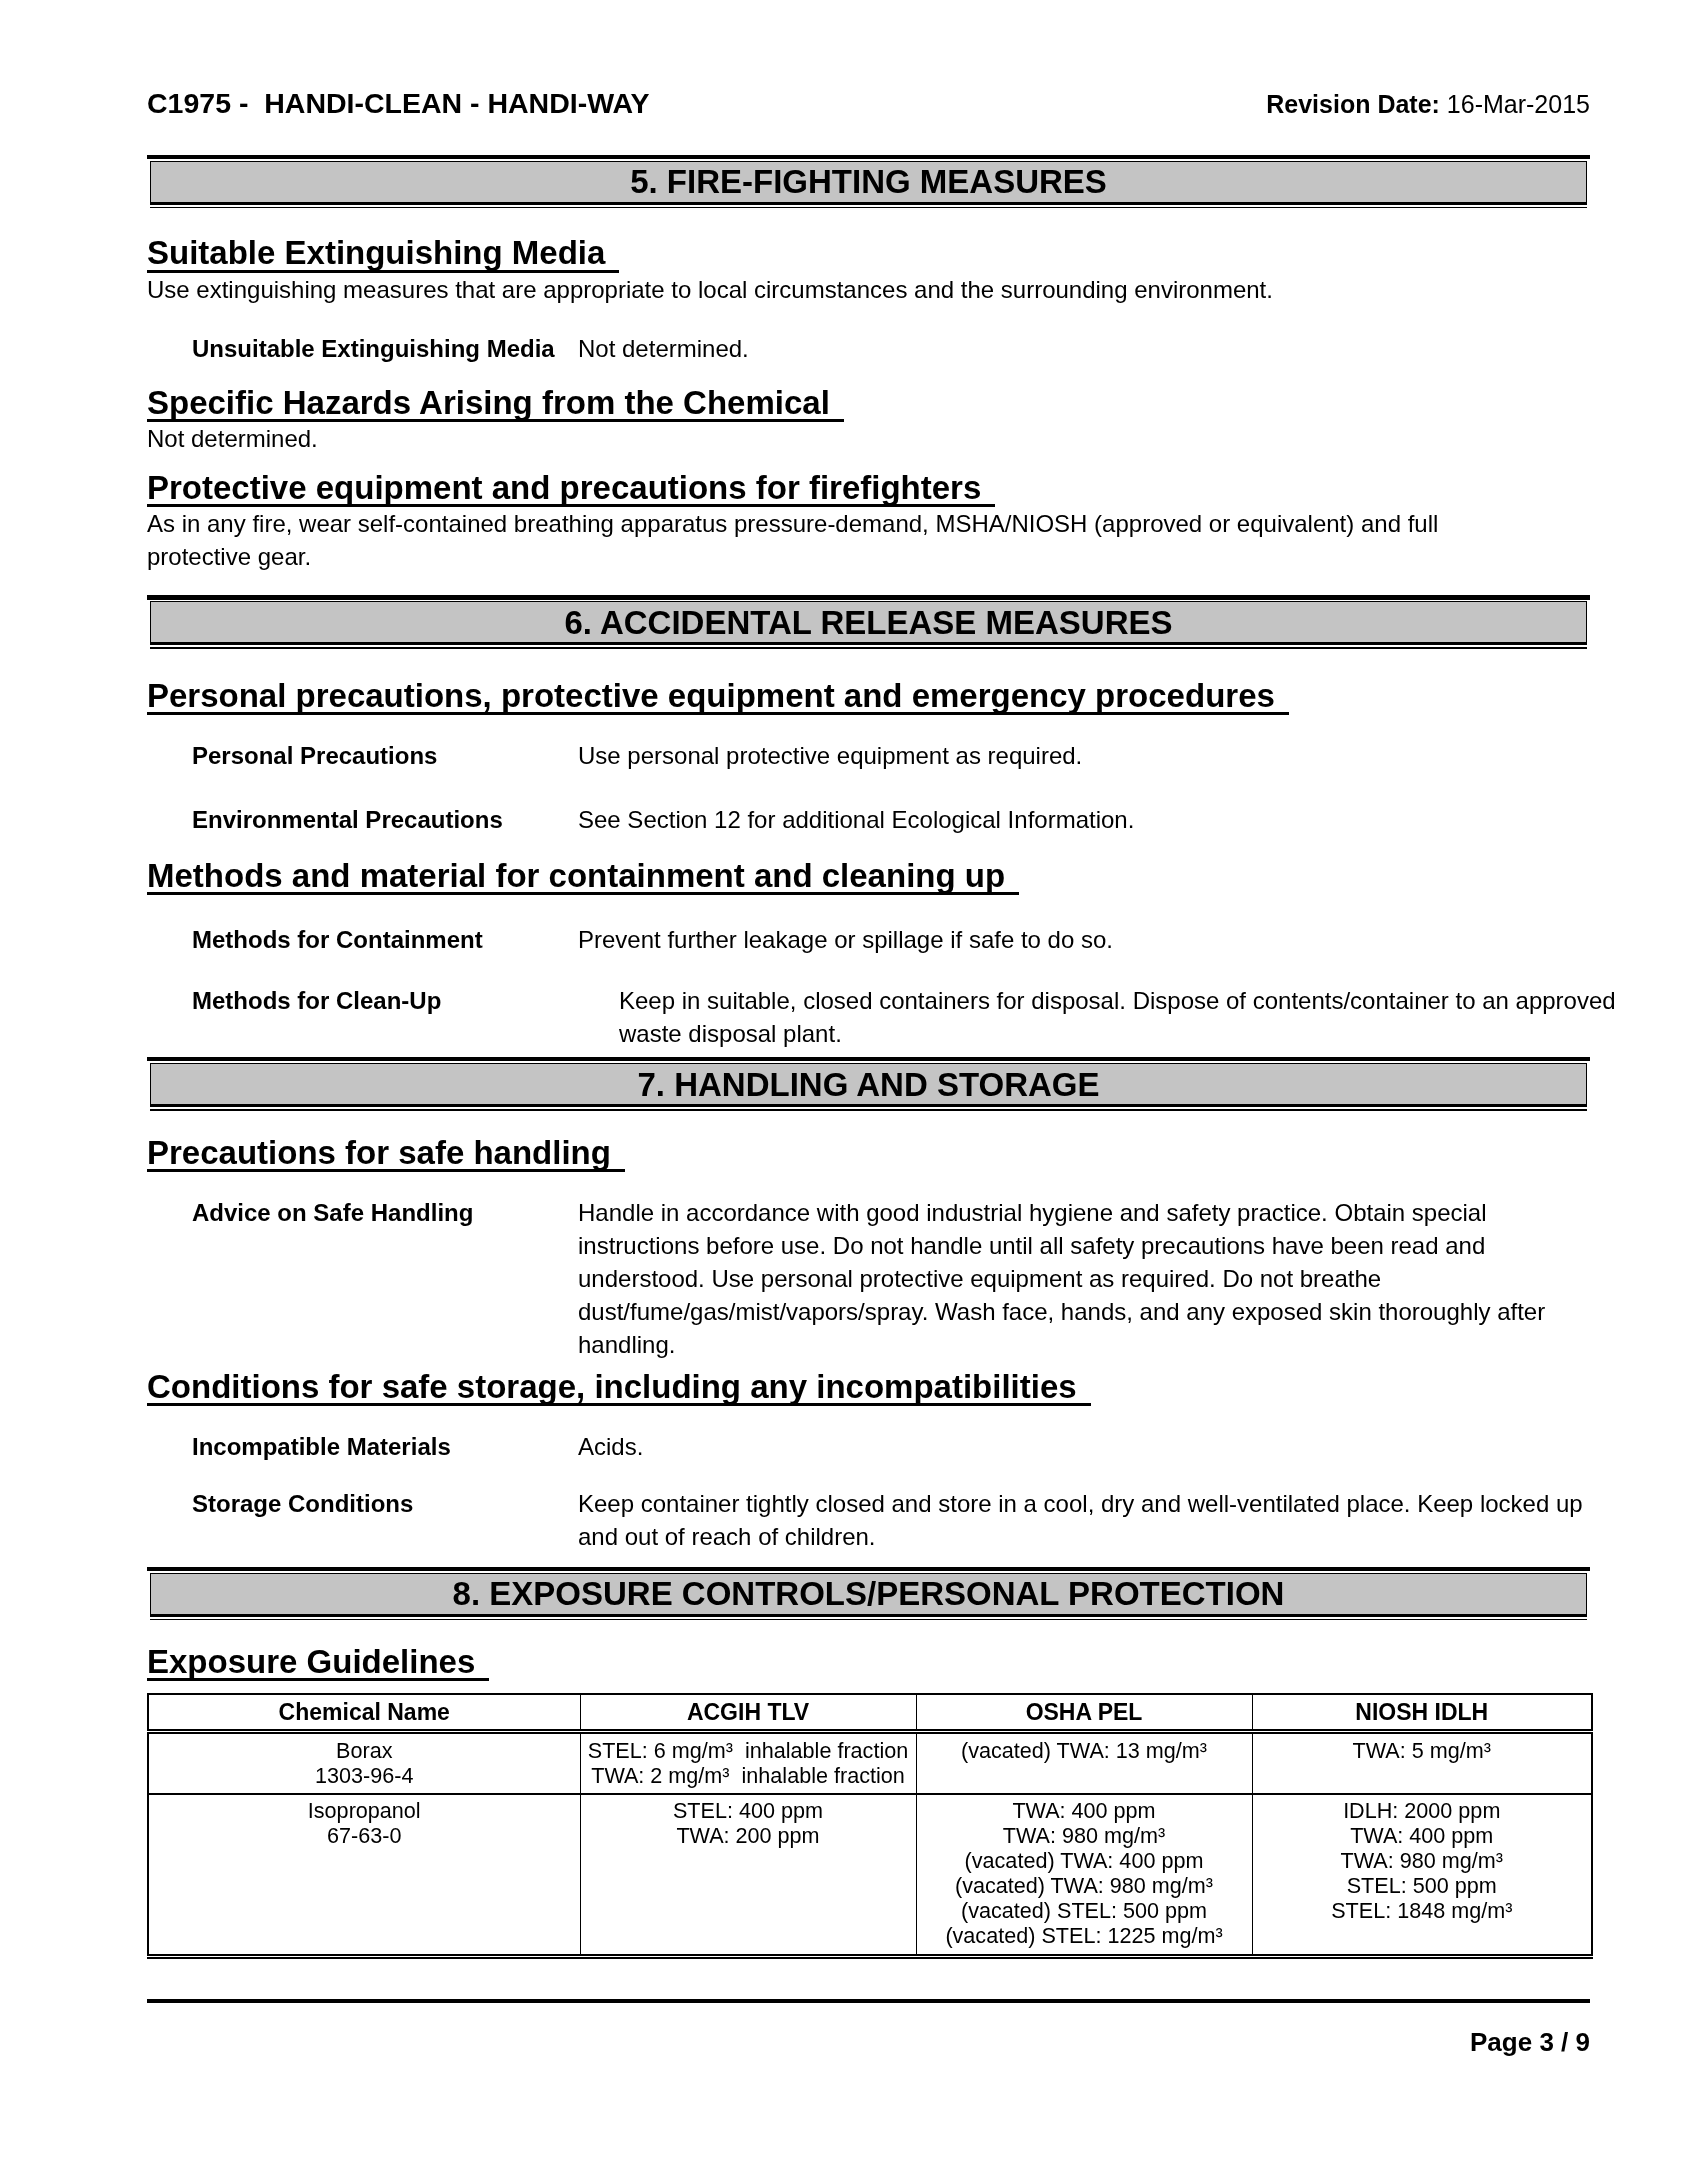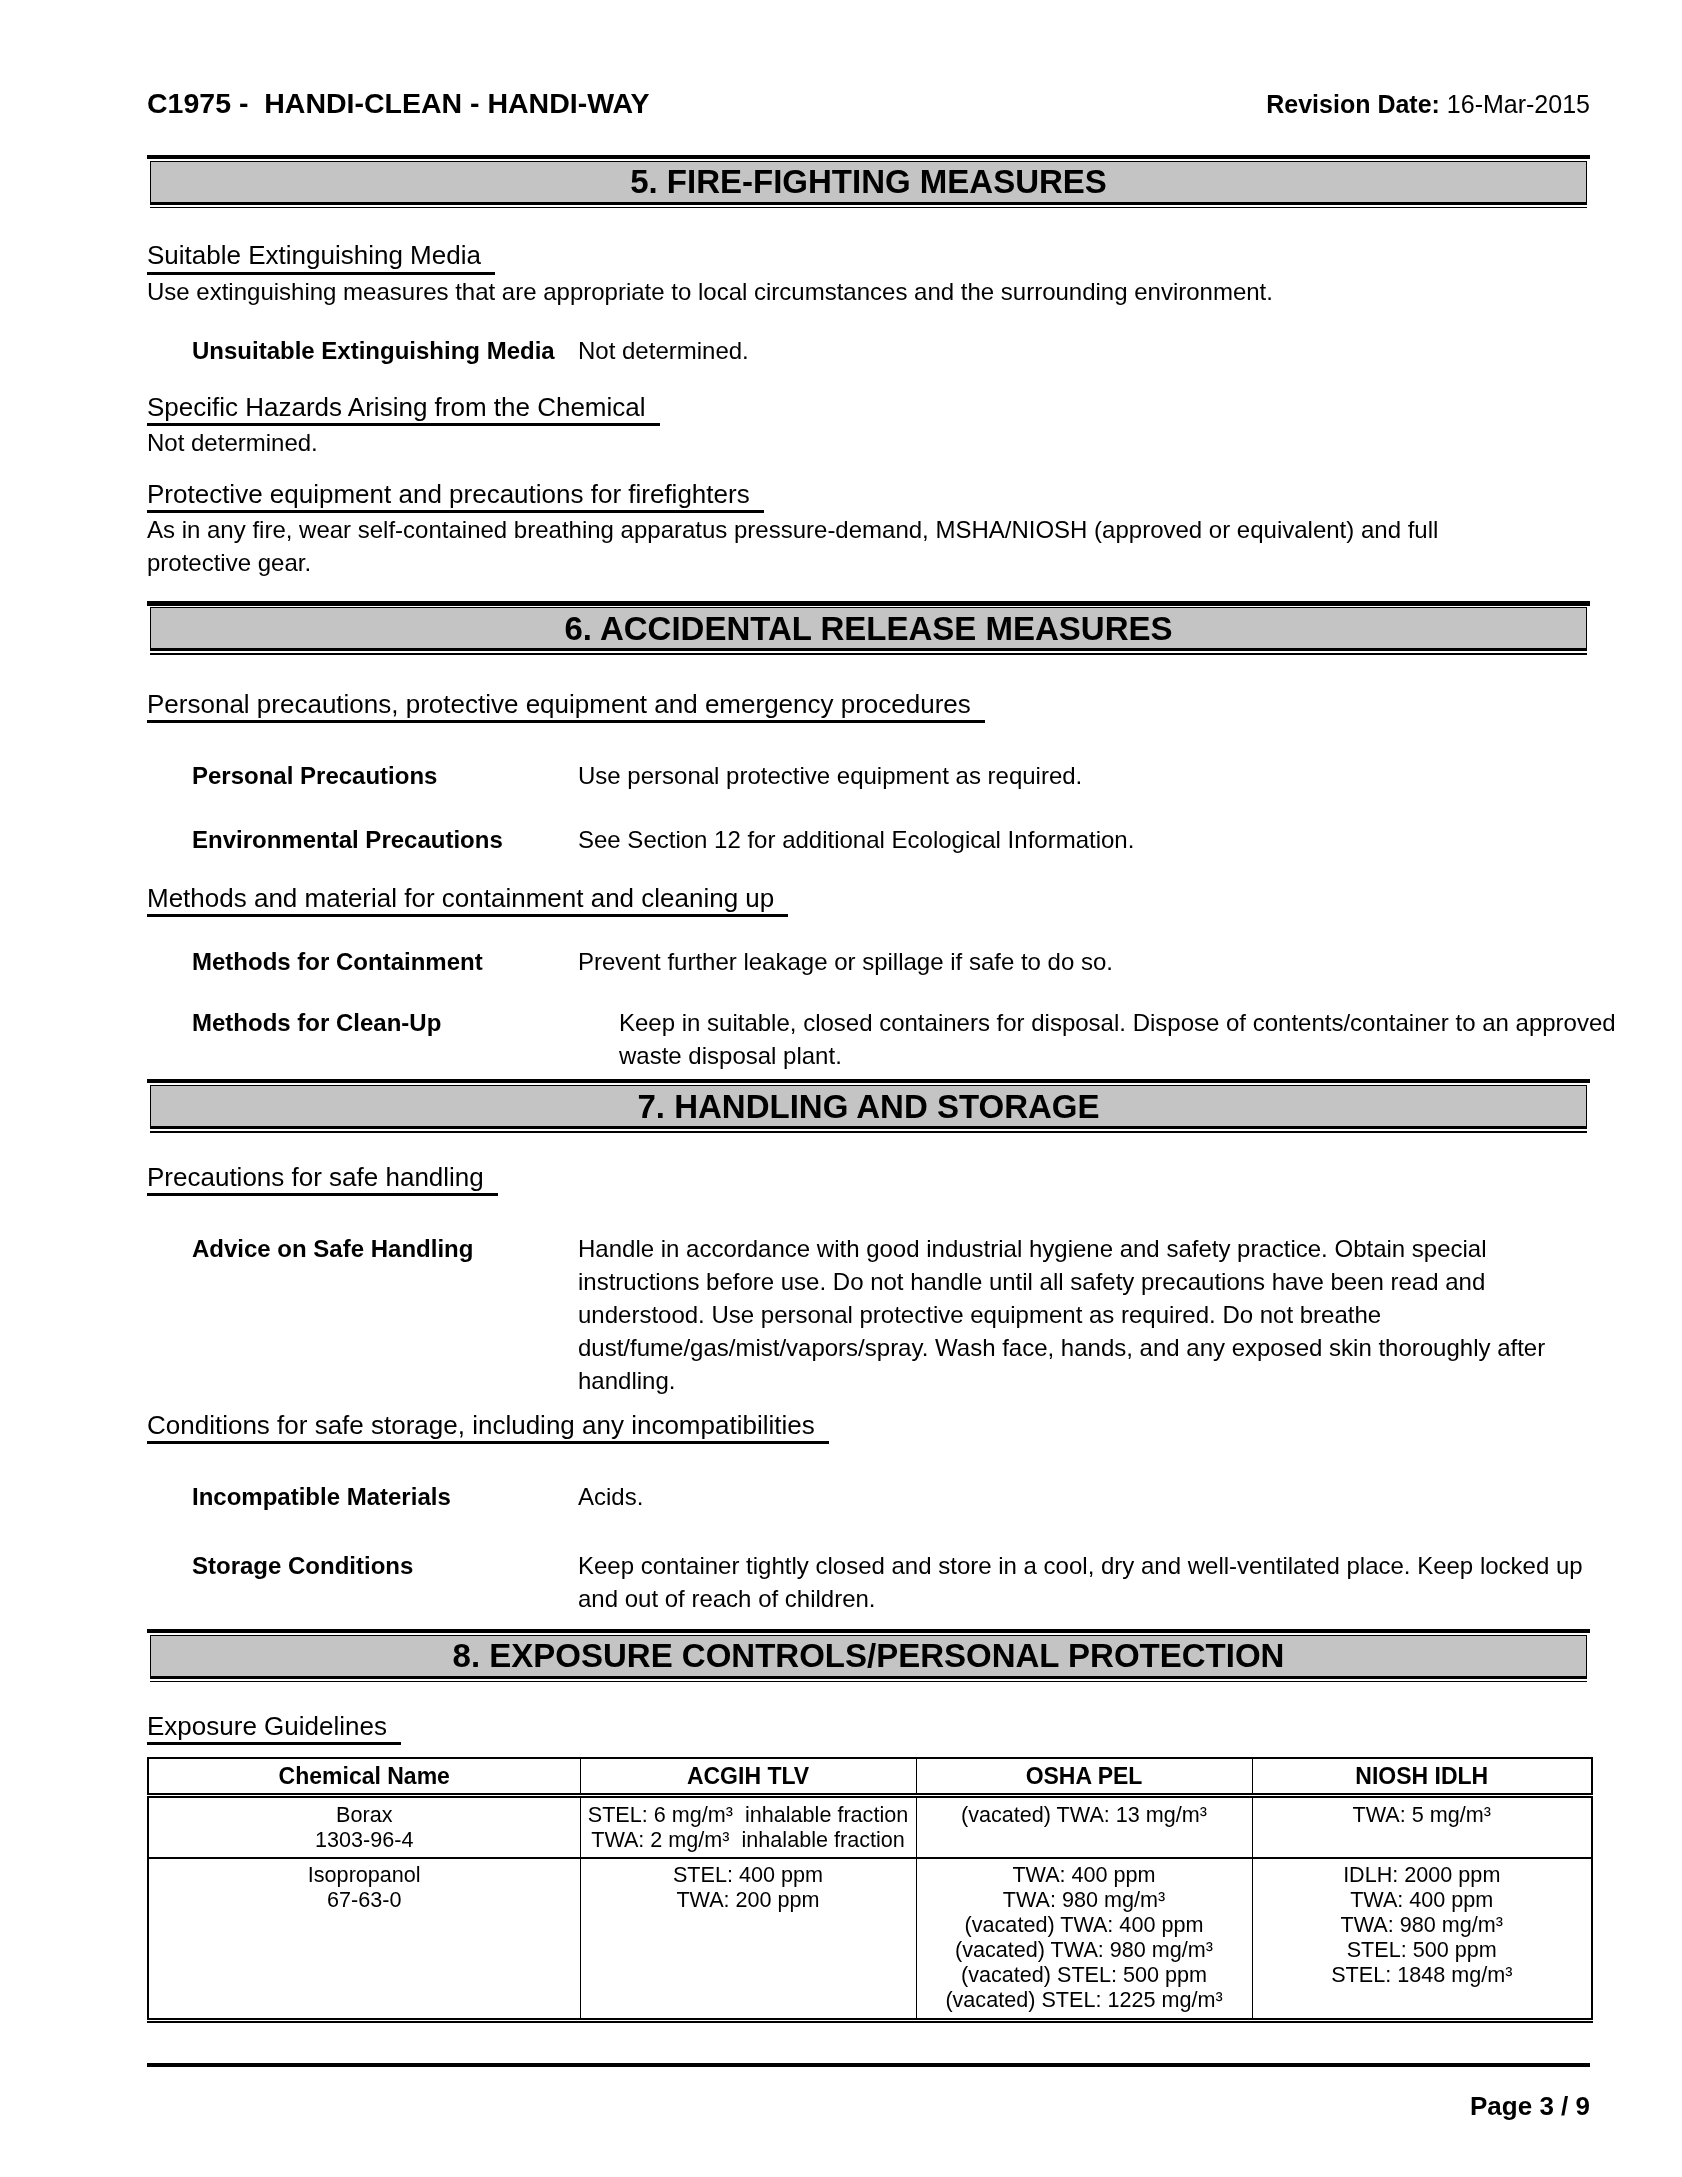--- a/index.html
+++ b/index.html
@@ -35,28 +35,28 @@
     text-align:center;
     font-size:33px;font-weight:bold;line-height:33px;
     padding:3.5px 0 3.5px 0;
   }
   .bar-sub{height:1.7px;background:var(--ink);margin:1.7px 2.6px 0 2.6px;}
 
   
   .h-wrap{margin-top:26px;}
   .heading{
     display:inline-block;
-    font-size:26px;font-weight:normal;line-height:28.5px;
+    font-size:33px;font-weight:bold;line-height:28.5px;
     border-bottom:3.5px solid var(--ink);
     padding:0 14px 1.7px 0;
   }
   .para{max-width:1366px;}
 
   
-  .lv-row{display:flex;padding-left:45px;margin-top:36px;align-items:flex-start;}
+  .lv-row{display:flex;padding-left:45px;margin-top:24px;align-items:flex-start;}
   .lv-label{width:386px;flex:none;font-weight:bold;}
   .lv-value{width:1007px;flex:none;}
 
   
   .exp-table{
     width:1444px;margin-top:12px;
     border-collapse:collapse;table-layout:fixed;
     border:2.6px solid var(--ink);
     border-bottom:5.2px double var(--ink);
     font-size:21.6px;

